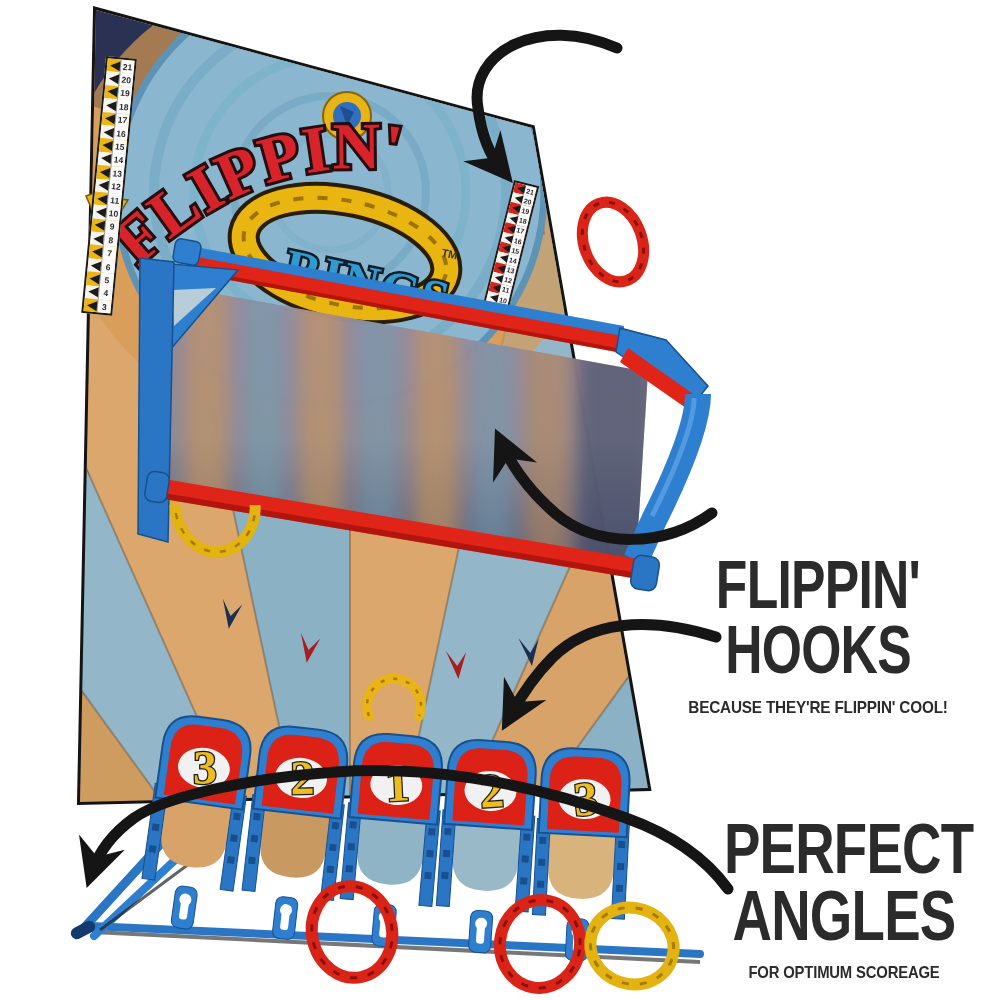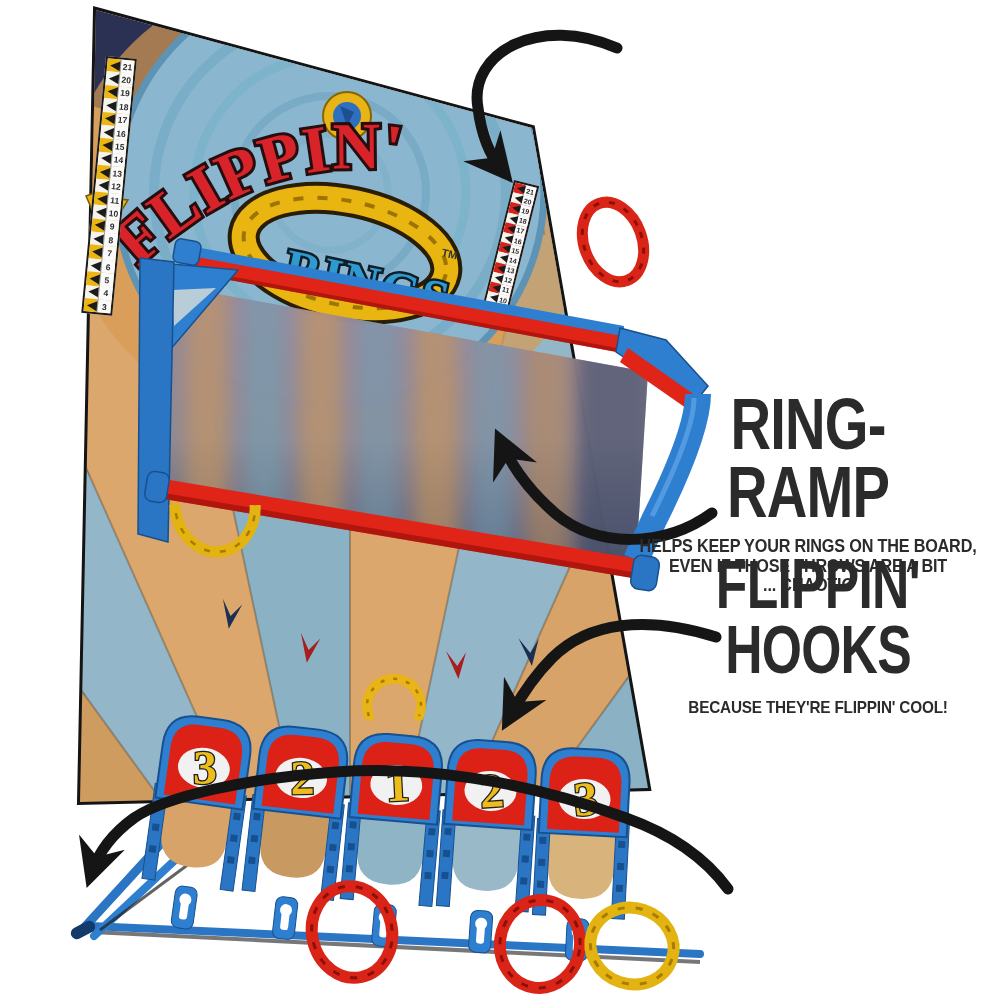--- a/index.html
+++ b/index.html
@@ -428,31 +428,30 @@
 
     <g fill="none" stroke="#151515" stroke-width="11" stroke-linecap="round">
       <path marker-end="url(#ah)" d="M617,48 C540,14 468,52 478,108 C482,140 492,158 502,170"></path>
       <path marker-end="url(#ah)" d="M712,513 C664,548 596,548 556,514 C528,490 512,466 502,444"></path>
       <path marker-end="url(#ah)" d="M716,637 C646,615 588,622 552,658 C536,674 521,696 510,716"></path>
       <path marker-end="url(#ah)" d="M728,889 C704,856 668,833 626,818 C520,779 420,766 336,772 C250,778 166,796 134,818 C112,834 98,854 92,872"></path>
     </g>
   </svg>
 
 
-  <div class="callout" id="callout-ringramp">
-    <div class="title-line">RING-RAMP</div>
-    <div class="sub">
-      <div>HELPS KEEP YOUR RINGS ON THE BOARD,</div>
-      <div>EVEN IF THOSE THROWS ARE A BIT</div>
-      <div>... CHAOTIC</div>
-    </div>
-  </div>
 
   <div class="callout" id="callout-hooks">
     <div class="title-line">FLIPPIN'</div>
     <div class="title-line">HOOKS</div>
     <div class="sub">
       <div>BECAUSE THEY'RE FLIPPIN' COOL!</div>
     </div>
   </div>
 
+  <div class="callout" id="callout-angles">
+    <div class="title-line">PERFECT</div>
+    <div class="title-line">ANGLES</div>
+    <div class="sub">
+      <div>FOR OPTIMUM SCOREAGE</div>
+    </div>
+  </div>
 
 </div>
 
 </body></html>

